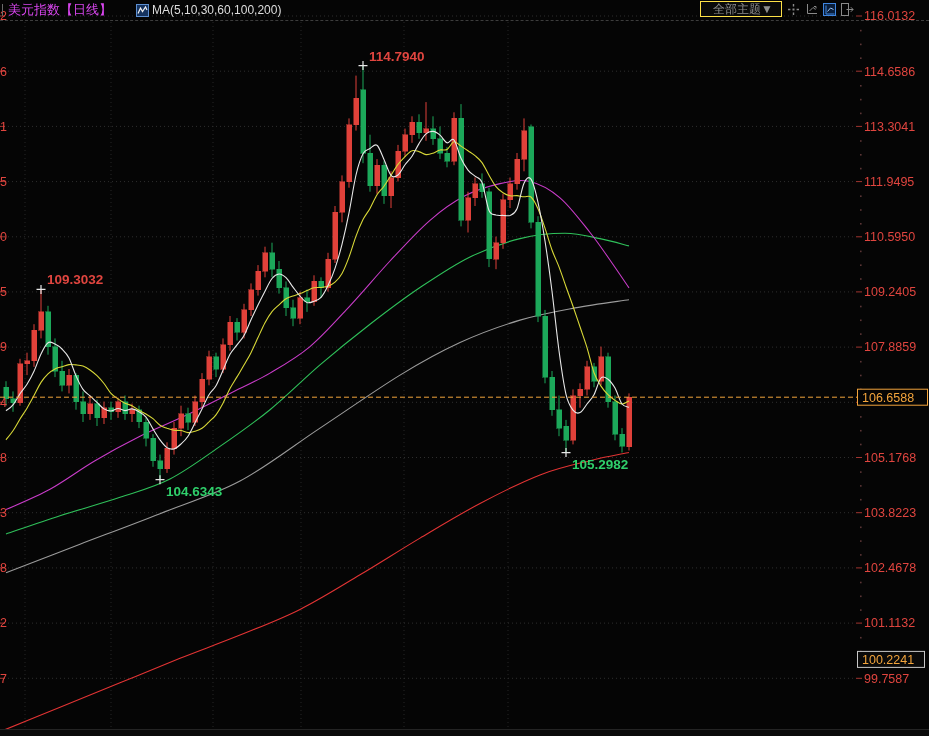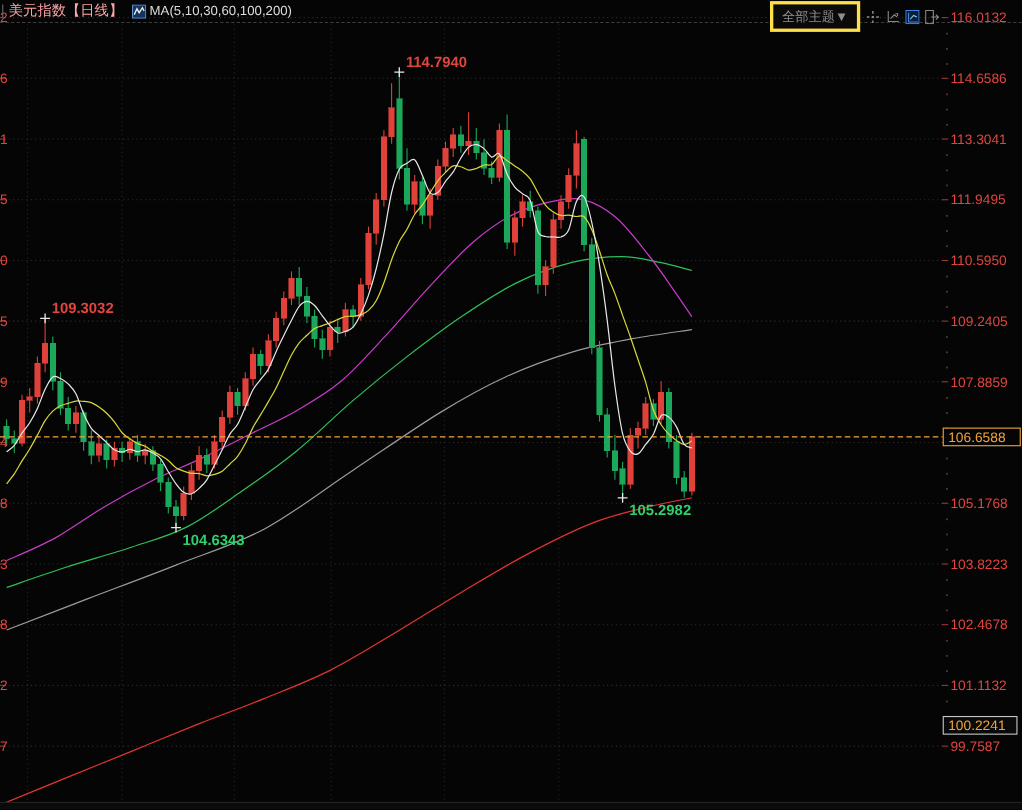--- a/index.html
+++ b/index.html
@@ -3,27 +3,27 @@
 <meta charset="utf-8">
 <style>
   html,body{margin:0;padding:0;width:929px;height:736px;overflow:hidden;background:#050505;
     font-family:"Liberation Sans","DejaVu Sans",sans-serif;}
   #stage{position:relative;width:929px;height:736px;background:#050505;}
   #chart-wrap{position:absolute;inset:0;z-index:1;}
   #header{position:absolute;top:0;left:0;right:0;height:20px;z-index:5;
     display:flex;align-items:center;border-bottom:1px dashed #3d3d3d;
     font-size:12px;color:#cccccc;white-space:nowrap;}
   #edge-bar{width:1px;height:12px;background:#6a6a6a;margin:0 5px 0 2px;}
-  .title{color:#fca5a5;font-size:13px;margin-right:8px;}
+  .title{color:#d946ef;font-size:13px;margin-right:24px;}
   .hicon{display:inline-flex;margin-right:3px;}
   .magroup{color:#dddddd;margin-right:8px;}
   .maval{margin-right:11px;}
   #hright{position:absolute;left:700px;top:1px;display:flex;align-items:center;gap:4px;}
-  #themedd{height:28px;line-height:14px;border:3px solid #fde047;background:#0a0a0a;color:#8f8f8f;
-    font-size:12px;padding:0 8px;min-width:82px;box-sizing:border-box;text-align:left;
+  #themedd{height:16px;line-height:14px;border:1px solid #fde047;background:#0a0a0a;color:#8f8f8f;
+    font-size:12px;padding:0 8px;min-width:82px;box-sizing:border-box;text-align:right;
     font-family:inherit;cursor:pointer;}
   .tb{display:inline-flex;width:14px;height:14px;align-items:center;justify-content:center;cursor:pointer;}
   #bottom-strip{position:absolute;left:0;right:0;bottom:0;height:6px;background:#0b0b0b;
     border-top:1px solid #242424;z-index:4;}
   svg text{user-select:none;}
 </style>
 </head>
 <body>
 
 <div id="stage">

